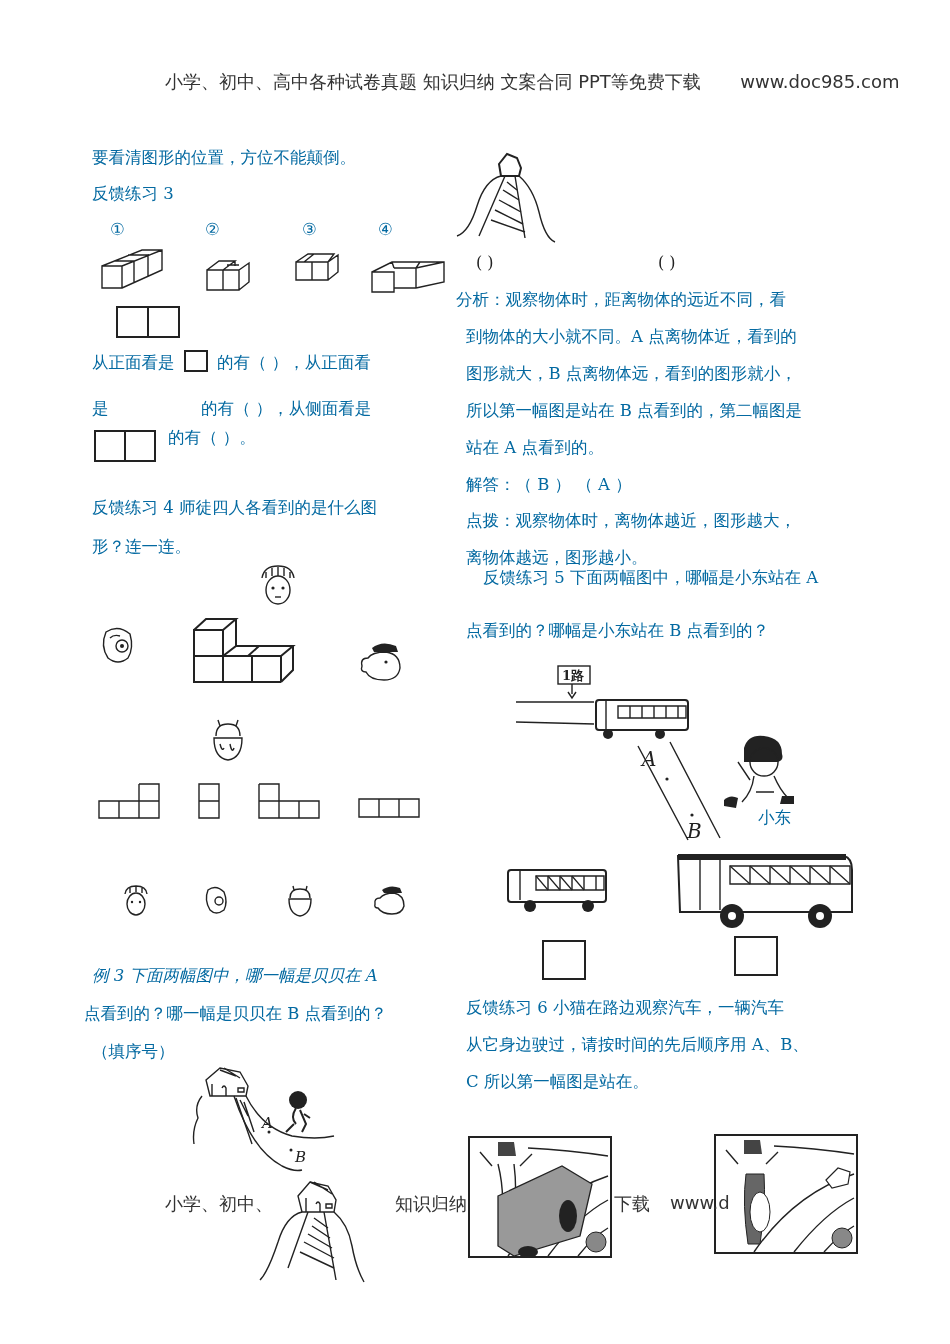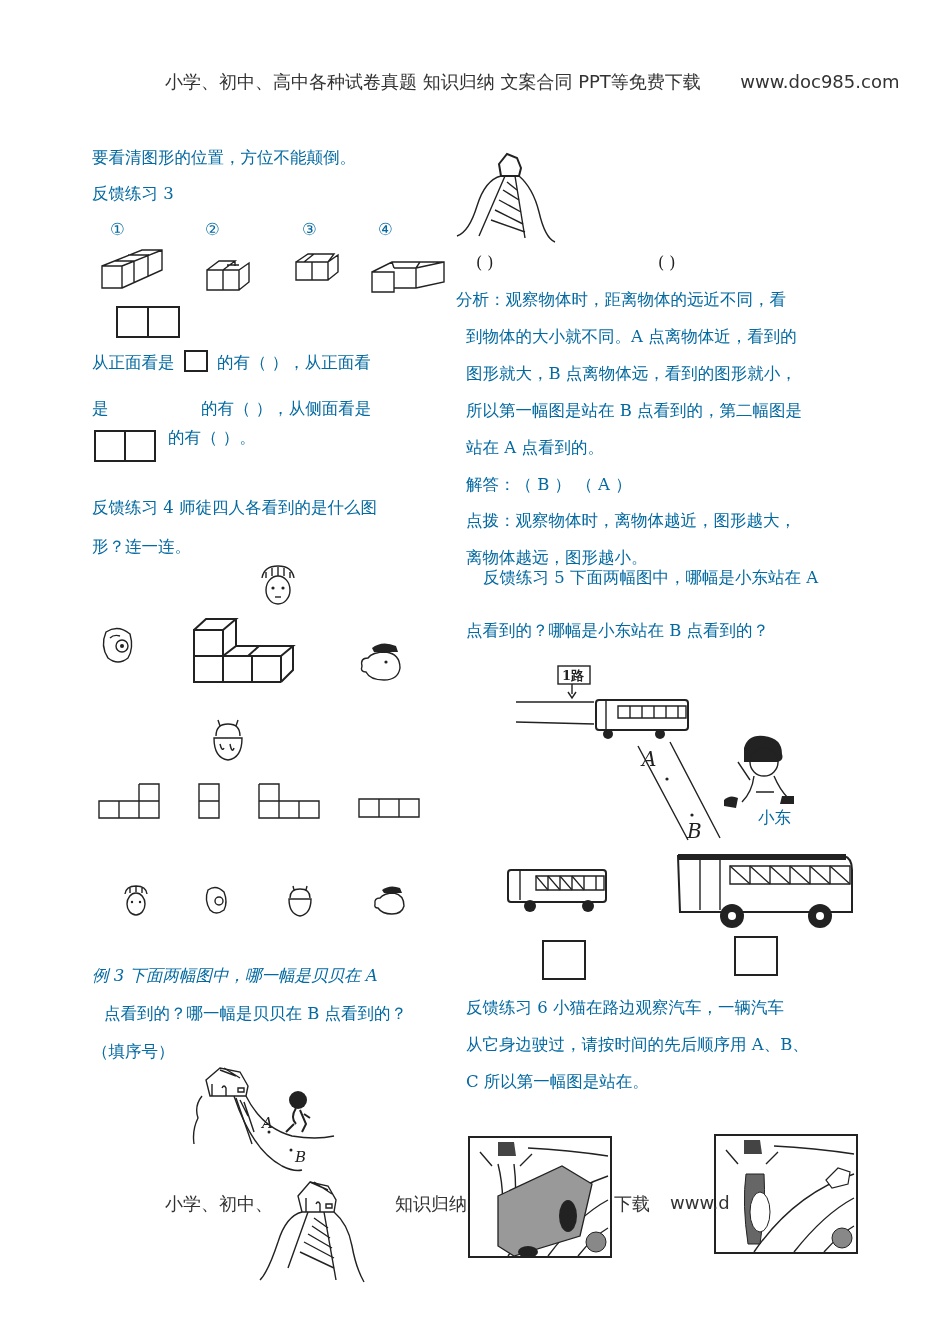--- a/index.html
+++ b/index.html
@@ -120,21 +120,21 @@
 <svg style="left:286px; top:884px;" width="28" height="34">
   <path class="ln" d="M8 6 L7 2 M20 6 L21 2 M4 14 Q4 5 14 5 Q24 5 24 14"></path>
   <path class="ln" d="M3 15 Q3 30 14 32 Q25 30 25 15 Z"></path>
 </svg>
 <svg style="left:372px; top:884px;" width="36" height="34">
   <path d="M10 6 Q18 0 28 4 L30 9 L12 9 Z" fill="#222"></path>
   <path class="ln" d="M3 20 Q2 14 8 14 Q12 9 22 9 Q32 11 32 22 Q30 30 20 30 Q10 30 6 24 Q2 24 3 20 Z"></path>
 </svg>
 
 <div class="abs txt" style="left:92px; top:966px;font-style:italic;">例 3   下面两幅图中，哪一幅是贝贝在 A</div>
-<div class="abs txt" style="left:104px; top:1004px;">点看到的？哪一幅是贝贝在 B 点看到的？</div>
+<div class="abs txt" style="left:84px; top:1004px;">点看到的？哪一幅是贝贝在 B 点看到的？</div>
 <div class="abs txt" style="left:92px; top:1042px;">（填序号）</div>
 
 <svg style="left:192px; top:1066px;" width="150" height="112">
   <path class="ln" d="M14 14 L28 2 L48 6 L56 20 L54 30 H18 Z"></path>
   <path class="ln" d="M20 18 V30 M30 22 Q32 18 34 22 V30 M46 22 H52 V26 H46 Z M28 4 L44 10 M32 2 L48 12"></path>
   <path class="ln" d="M10 30 Q2 40 6 52 Q0 64 2 78 M54 30 Q70 62 100 70 Q124 74 142 70 M42 30 Q60 84 90 100 Q102 106 110 104"></path>
   <path class="ln" d="M44 32 L60 78 M48 34 L56 50 M52 36 L62 66"></path>
   <circle cx="77" cy="66" r="1.5" fill="#222"></circle>
     <circle cx="99" cy="84" r="1.5" fill="#222"></circle>
   <text x="70" y="62" font-size="15" font-style="italic" fill="#222">A</text>

